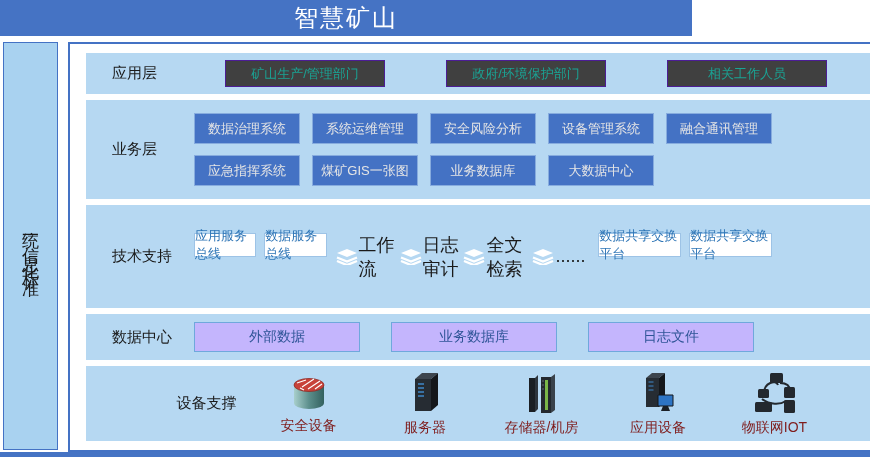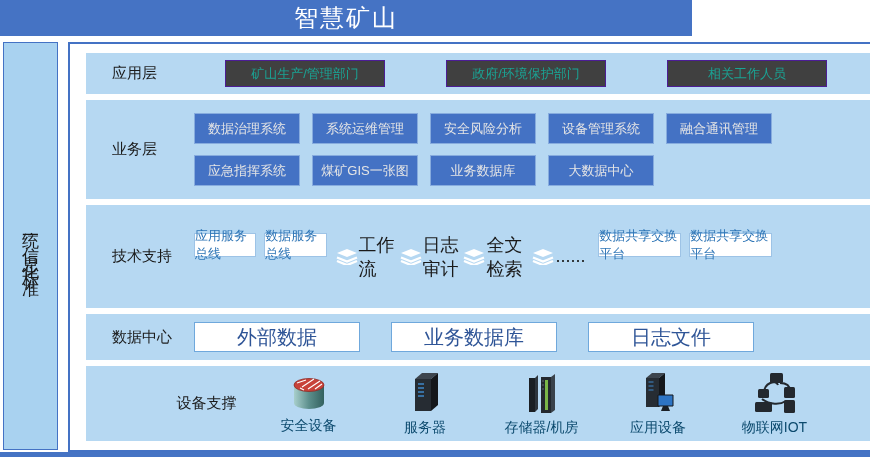--- a/index.html
+++ b/index.html
@@ -35,25 +35,25 @@
   .biz-grid{display:grid;grid-template-columns:repeat(5,106px);gap:11px 12px;}
   .biz-box{height:31px;background:var(--box-blue);border:1px solid var(--box-blue-border);color:#e5e5e5;
     font-size:13px;display:flex;align-items:center;justify-content:center;}
   .tech-col{display:flex;flex-direction:row;gap:8px;width:578px;}
   .tech-buses{display:flex;gap:8px;}
   .bus-box{flex:1;height:24px;background:#fff;border:1px solid #9dc3e6;color:var(--bus-text);
     font-size:13px;display:flex;align-items:center;justify-content:center;}
   .tech-mid{display:flex;align-items:center;}
   .mid-item{flex:1;display:flex;align-items:center;justify-content:center;gap:0;font-size:18px;color:#1a1a1a;}
   .data-boxes{display:flex;justify-content:space-between;width:560px;}
-  .data-box{width:166px;height:30px;background:#ffffff;border:1px solid var(--data-border);color:var(--data-text);
-    font-size:20px;display:flex;align-items:center;justify-content:center;}
+  .data-box{width:166px;height:30px;background:#c4b5fd;border:1px solid var(--data-border);color:var(--data-text);
+    font-size:14px;display:flex;align-items:center;justify-content:center;}
   .equip-items{display:flex;justify-content:space-between;width:566px;}
   .equip-item{display:flex;flex-direction:column;align-items:center;gap:2px;width:100px;}
-  .equip-item .caption{font-size:14px;color:#0c4a6e;white-space:nowrap;}
+  .equip-item .caption{font-size:14px;color:#7f1d1d;white-space:nowrap;}
   .icon{display:inline-flex;}
 </style>
 </head>
 <body>
 
 <div class="page">
 
   <header class="banner">
     <span>智慧矿山</span>
   </header>

